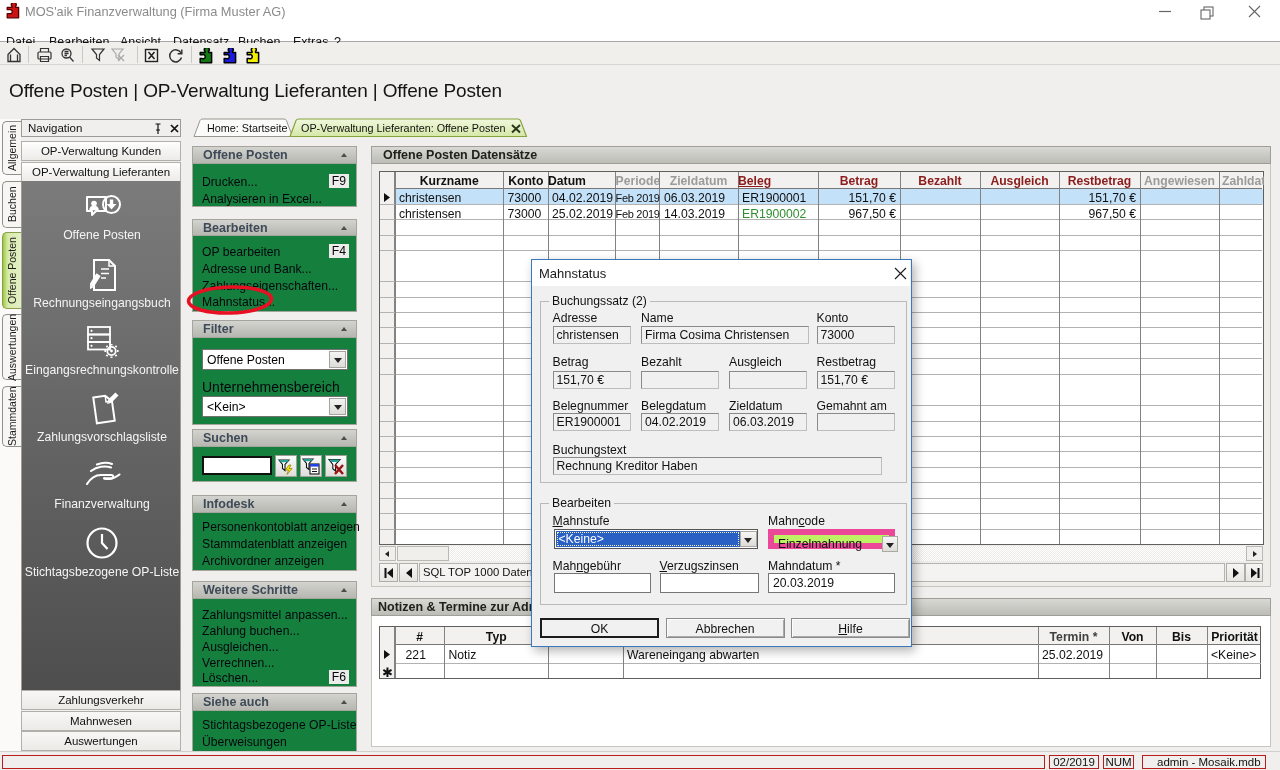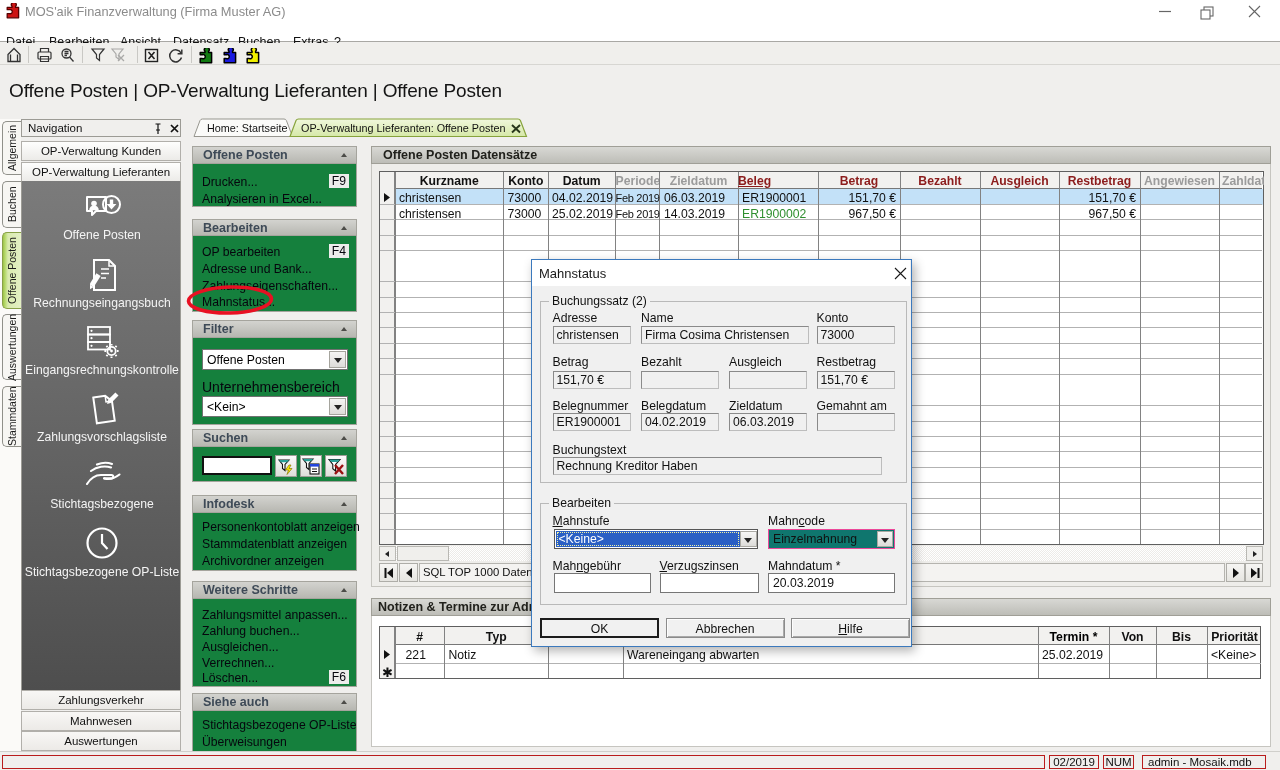--- a/index.html
+++ b/index.html
@@ -194,21 +194,21 @@
       </g>
     </svg>
 <div class="dpitem" style="top:249px">Zahlungsvorschlagsliste</div>
 <svg class="abs" style="left:62px;top:280px" width="38" height="27" viewBox="0 0 38 27">
       <g stroke="#fff" stroke-width="2.1" stroke-linecap="round" fill="none">
         <path d="M3,23 C7,16.5 12,14 17,14 L27.5,14 C29.8,14 29.8,17.4 27.5,17.4 L20,17.4"></path>
         <path d="M20.5,17.4 C26,19 31,17 35.5,13.5"></path>
         <path d="M7,10 C13,5.5 21,4.5 27,6.5 M13,3.5 C18,1.5 24,1.5 28,3"></path>
       </g>
     </svg>
-<div class="dpitem" style="top:316px">Stichtagsbezogene</div>
+<div class="dpitem" style="top:316px">Finanzverwaltung</div>
 <svg class="abs" style="left:63px;top:345px" width="34" height="34" viewBox="0 0 34 34">
       <circle cx="17" cy="17" r="14.5" stroke="#fff" stroke-width="2.2" fill="none"></circle>
       <path d="M17,8 v9 l5.5,6" stroke="#fff" stroke-width="2.2" fill="none"></path>
     </svg>
 <div class="dpitem" style="top:384px">Stichtagsbezogene OP-Liste</div>
 </div>
 <div class="navbtn abs" style="top:690px;background:linear-gradient(#f8f7f5,#eceae7)">Zahlungsverkehr</div>
 <div class="navbtn abs" style="top:710.5px;background:linear-gradient(#f8f7f5,#eceae7)">Mahnwesen</div>
 <div class="navbtn abs" style="top:731px;background:linear-gradient(#f8f7f5,#eceae7)">Auswertungen</div>
 <div class="tphdr abs" style="top:146px">Offene Posten<span class="arr"></span></div>
@@ -299,21 +299,21 @@
 <div class="gridline-v abs" style="left:278.5px;top:0;height:372px"></div>
 <div class="gridline-v abs" style="left:357.5px;top:0;height:372px"></div>
 <div class="gridline-v abs" style="left:437.5px;top:0;height:372px"></div>
 <div class="gridline-v abs" style="left:519.5px;top:0;height:372px"></div>
 <div class="gridline-v abs" style="left:599.5px;top:0;height:372px"></div>
 <div class="gridline-v abs" style="left:678.5px;top:0;height:372px"></div>
 <div class="gridline-v abs" style="left:759.5px;top:0;height:372px"></div>
 <div class="gridline-v abs" style="left:838.5px;top:0;height:372px"></div>
 <div class="abs" style="left:15.0px;top:2px;width:108.5px;text-align:center;font-weight:bold;font-size:12.2px;color:#111;white-space:nowrap;overflow:hidden">Kurzname</div>
 <div class="abs" style="left:123.5px;top:2px;width:44.5px;text-align:center;font-weight:bold;font-size:12.2px;color:#111;white-space:nowrap;overflow:hidden">Konto</div>
-<div class="abs" style="left:168.0px;top:2px;width:67.5px;text-align:center;font-weight:bold;font-size:12.2px;color:#111;white-space:nowrap;overflow:hidden">Datum</div>
+<div class="abs" style="left:168.0px;top:2px;width:67.5px;font-weight:bold;font-size:12.2px;color:#111;white-space:nowrap;overflow:hidden">Datum</div>
 <div class="abs" style="left:235.5px;top:2px;width:43.5px;text-align:center;font-weight:bold;font-size:12.2px;color:#9b9b9b;white-space:nowrap;overflow:hidden">Periode</div>
 <div class="abs" style="left:279.0px;top:2px;width:79.0px;text-align:center;font-weight:bold;font-size:12.2px;color:#9b9b9b;white-space:nowrap;overflow:hidden">Zieldatum</div>
 <div class="abs" style="left:358.0px;top:2px;width:80.0px;text-align:left;font-weight:bold;font-size:12.2px;color:#8c1c1c;text-decoration:underline;white-space:nowrap;overflow:hidden">Beleg</div>
 <div class="abs" style="left:438.0px;top:2px;width:82.0px;text-align:center;font-weight:bold;font-size:12.2px;color:#8c1c1c;white-space:nowrap;overflow:hidden">Betrag</div>
 <div class="abs" style="left:520.0px;top:2px;width:80.0px;text-align:center;font-weight:bold;font-size:12.2px;color:#8c1c1c;white-space:nowrap;overflow:hidden">Bezahlt</div>
 <div class="abs" style="left:600.0px;top:2px;width:79.0px;text-align:center;font-weight:bold;font-size:12.2px;color:#8c1c1c;white-space:nowrap;overflow:hidden">Ausgleich</div>
 <div class="abs" style="left:679.0px;top:2px;width:81.0px;text-align:center;font-weight:bold;font-size:12.2px;color:#8c1c1c;white-space:nowrap;overflow:hidden">Restbetrag</div>
 <div class="abs" style="left:760.0px;top:2px;width:79.0px;text-align:center;font-weight:bold;font-size:12.2px;color:#9b9b9b;white-space:nowrap;overflow:hidden">Angewiesen</div>
 <div class="abs" style="left:839.0px;top:2px;width:45.0px;text-align:left;padding-left:3px;font-weight:bold;font-size:12.2px;color:#9b9b9b;white-space:nowrap;overflow:hidden">Zahldatum</div>
 <svg class="abs" style="left:3px;top:21px" width="8" height="9" viewBox="0 0 8 9">
@@ -381,39 +381,39 @@
 <div class="gridline-v abs" style="left:167.5px;top:0;height:50.5px"></div>
 <div class="gridline-v abs" style="left:242.5px;top:0;height:50.5px"></div>
 <div class="gridline-v abs" style="left:657.5px;top:0;height:50.5px"></div>
 <div class="gridline-v abs" style="left:728.5px;top:0;height:50.5px"></div>
 <div class="gridline-v abs" style="left:775.5px;top:0;height:50.5px"></div>
 <div class="gridline-v abs" style="left:826.5px;top:0;height:50.5px"></div>
 <div class="abs" style="left:15.0px;top:2.5px;width:49.5px;text-align:center;font-weight:bold;font-size:12.2px;color:#111;white-space:nowrap;overflow:hidden">#</div>
 <div class="abs" style="left:64.5px;top:2.5px;width:103.5px;text-align:center;font-weight:bold;font-size:12.2px;color:#111;white-space:nowrap;overflow:hidden">Typ</div>
 <div class="abs" style="left:168.0px;top:2.5px;width:75.0px;text-align:center;font-weight:bold;font-size:12.2px;color:#111;white-space:nowrap;overflow:hidden">Eintrag am</div>
 <div class="abs" style="left:243.0px;top:2.5px;width:415.0px;text-align:center;font-weight:bold;font-size:12.2px;color:#111;white-space:nowrap;overflow:hidden">Notiz</div>
-<div class="abs" style="left:658.0px;top:2.5px;width:71.0px;text-align:center;font-weight:bold;font-size:12.2px;color:#000000;white-space:nowrap;overflow:hidden">Termin *</div>
+<div class="abs" style="left:658.0px;top:2.5px;width:71.0px;text-align:center;font-weight:bold;font-size:12.2px;color:#404040;white-space:nowrap;overflow:hidden">Termin *</div>
 <div class="abs" style="left:729.0px;top:2.5px;width:47.0px;text-align:center;font-weight:bold;font-size:12.2px;color:#111;white-space:nowrap;overflow:hidden">Von</div>
 <div class="abs" style="left:776.0px;top:2.5px;width:51.0px;text-align:center;font-weight:bold;font-size:12.2px;color:#111;white-space:nowrap;overflow:hidden">Bis</div>
 <div class="abs" style="left:827.0px;top:2.5px;width:55.0px;text-align:center;font-weight:bold;font-size:12.2px;color:#111;white-space:nowrap;overflow:hidden">Priorität</div>
 <svg class="abs" style="left:3px;top:23px" width="8" height="9" viewBox="0 0 8 9">
       <path d="M1,0 L7,4.5 L1,9 Z" fill="#111"></path>
     </svg>
 <div class="abs" style="left:2px;top:38px;width:11px;text-align:center;font-size:13px;color:#111">✱</div>
 <div class="abs" style="left:15.0px;top:20.5px;width:41.5px;padding:0 4px;font-size:12.2px;color:#111;white-space:nowrap;text-align:center">221</div>
 <div class="abs" style="left:64.5px;top:20.5px;width:95.5px;padding:0 4px;font-size:12.2px;color:#111;white-space:nowrap;text-align:left">Notiz</div>
 <div class="abs" style="left:243.0px;top:20.5px;width:407.0px;padding:0 4px;font-size:12.2px;color:#111;white-space:nowrap;text-align:left">Wareneingang abwarten</div>
 <div class="abs" style="left:658.0px;top:20.5px;width:63.0px;padding:0 4px;font-size:12.2px;color:#111;white-space:nowrap;text-align:center">25.02.2019</div>
 <div class="abs" style="left:827.0px;top:20.5px;width:47.0px;padding:0 4px;font-size:12.2px;color:#111;white-space:nowrap;text-align:center">&lt;Keine&gt;</div>
 </div>
 <div id="statusbar" class="abs">
 <div class="stbox" style="left:2px;width:1043px"></div>
 <div class="stbox" style="left:1049px;width:50px;text-align:center;line-height:13px">02/2019</div>
 <div class="stbox" style="left:1103px;width:31px;text-align:center;line-height:13px">NUM</div>
-<div class="stbox" style="left:1142px;width:124px;line-height:13px;padding-left:5px">admin - Mosaik.mdb</div>
+<div class="stbox" style="left:1142px;width:124px;line-height:13px;padding-left:14px">admin - Mosaik.mdb</div>
 </div>
 <div id="dlg" class="abs" style="z-index:50">
 <div id="dlgtitle" class="abs">
       <span style="position:absolute;left:7px;top:6px">Mahnstatus</span>
       <svg style="position:absolute;left:362px;top:7px" width="13" height="13" viewBox="0 0 13 13">
         <path d="M1,1 L12,12 M12,1 L1,12" stroke="#1a1a1a" stroke-width="1.1" fill="none"></path>
       </svg>
     </div>
 <div class="grp abs" style="top:41px;height:182px">
       <span class="glabel">Buchungssatz (2)</span>
@@ -448,21 +448,21 @@
 <div class="dlbl" style="left:20.5px;top:254px"><u>M</u>ahnstufe</div>
 <div class="dlbl" style="left:236px;top:254px">Mahn<u>c</u>ode</div>
 <div class="abs" style="left:21.5px;top:269px;width:204px;height:20px;background:#fff;border:1px solid #565656">
       <div class="abs" style="left:1px;top:1px;width:184px;height:16px;background:#2a5fc4;outline:1px dotted #f0f0a0;outline-offset:-2px">
         <span style="position:absolute;left:3px;top:1px;font-size:12.2px;color:#fff">&lt;Keine&gt;</span>
       </div>
       <div class="abs" style="left:185px;top:1px;width:17px;height:16px;background:linear-gradient(#f6f6f5,#dddcd9);border:1px solid #aaa9a3">
         <span style="position:absolute;left:3.5px;top:5.5px;border-left:4.5px solid transparent;border-right:4.5px solid transparent;border-top:5px solid #222"></span>
       </div>
     </div>
-<div class="abs" style="left:236px;top:269px;width:127px;height:20px;background:#0f766e;border:1px solid #ec4899">
+<div class="abs" style="left:236px;top:269px;width:127px;height:20px;background:#bef264;border:6px solid #ec4899">
       <span style="position:absolute;left:4px;top:2px;font-size:12.2px;color:#111">Einzelmahnung</span>
       <div class="abs" style="left:108px;top:1px;width:16px;height:16px;background:linear-gradient(#f6f6f5,#dddcd9);border:1px solid #aaa9a3">
         <span style="position:absolute;left:3px;top:5.5px;border-left:4.5px solid transparent;border-right:4.5px solid transparent;border-top:5px solid #222"></span>
       </div>
     </div>
 <div class="dlbl" style="left:20.5px;top:299px">Mah<u>n</u>gebühr</div>
 <div class="dlbl" style="left:127.5px;top:299px"><u>V</u>erzugszinsen</div>
 <div class="dlbl" style="left:236px;top:299px">Mahndatum *</div>
 <div class="winp abs" style="left:21.5px;top:313px;width:97px"></div>
 <div class="winp abs" style="left:127.5px;top:313px;width:99px"></div>

